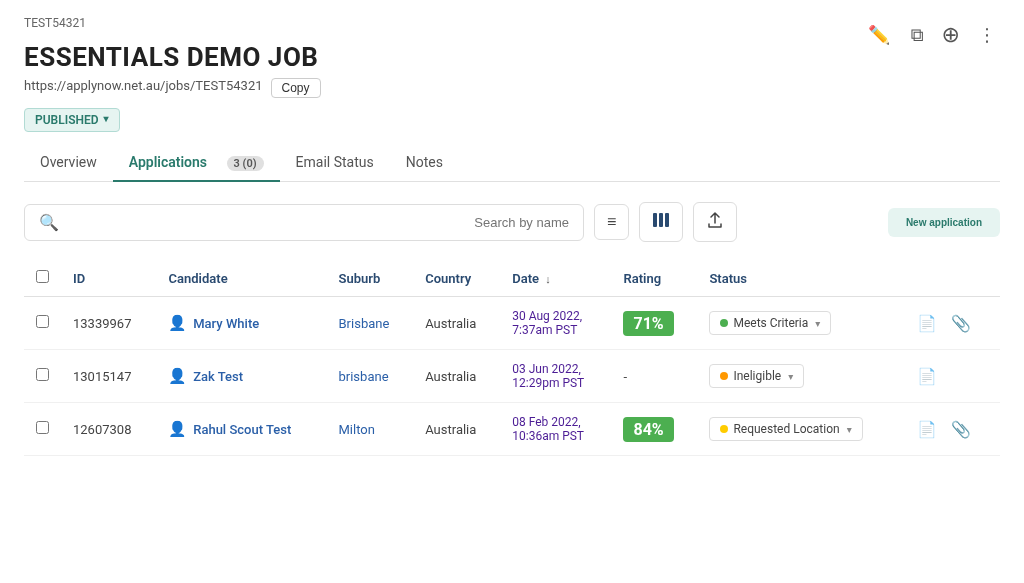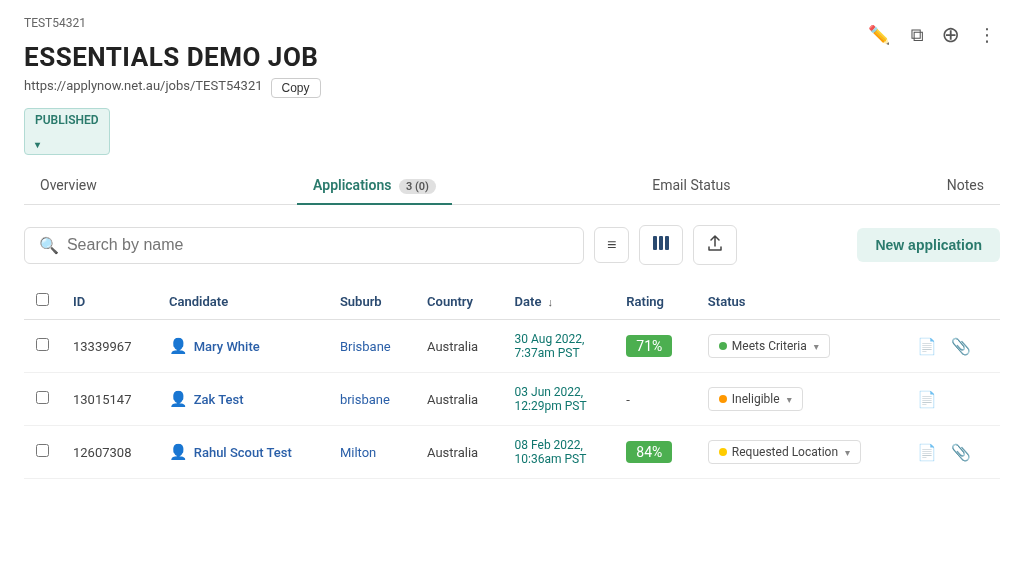--- a/index.html
+++ b/index.html
@@ -6,57 +6,57 @@
     body { font-family: -apple-system, BlinkMacSystemFont, 'Segoe UI', Roboto, sans-serif; background: #fff; color: #333; font-size: 14px; }
 
     .page-wrapper { padding: 16px 24px; max-width: 1024px; margin: 0 auto; }
 
     .header-section { margin-bottom: 12px; }
     .job-code { font-size: 12px; color: #666; margin-bottom: 12px; }
     .job-title { font-size: 26px; font-weight: 700; color: #222; margin-bottom: 6px; letter-spacing: 0.5px; }
     .job-url { display: flex; align-items: flex-start; gap: 8px; margin-bottom: 10px; }
     .job-url-text { font-size: 13px; color: #555; }
     .copy-btn { background: #fff; border: 1px solid #ccc; border-radius: 4px; padding: 2px 10px; font-size: 12px; cursor: pointer; color: #333; }
-    .published-badge { display: inline-flex; align-items: flex-start; gap: 12px; background: #e6f4f1; border: 1px solid #b2dbd4; border-radius: 4px; padding: 4px 10px; font-size: 12px; color: #2a7a6c; font-weight: 600; cursor: pointer; flex-direction: column; }
+    .published-badge { display: inline-flex; align-items: flex-start; gap: 5px; background: #e6f4f1; border: 1px solid #b2dbd4; border-radius: 4px; padding: 4px 10px; font-size: 12px; color: #2a7a6c; font-weight: 600; cursor: pointer; }
     .published-badge .chevron { font-size: 10px; }
 
     .header-actions { position: absolute; top: 20px; right: 24px; display: flex; align-items: center; gap: 12px; }
     .header-action-btn { background: none; border: none; cursor: pointer; color: #555; font-size: 18px; padding: 4px; border-radius: 50%; }
     .add-btn { background: none; border: none; cursor: pointer; color: #555; font-size: 22px; padding: 2px; }
 
-    .tabs { display: flex; align-items: center; gap: 0; border-bottom: 1px solid #e0e0e0; margin-bottom: 20px; margin-top: 8px; justify-content: space-between; }
+    .tabs { display: flex; align-items: center; gap: 0; border-bottom: 1px solid #e0e0e0; margin-bottom: 20px; margin-top: 8px; }
     .tab { padding: 10px 16px; cursor: pointer; font-size: 14px; color: #555; border-bottom: 2px solid transparent; margin-bottom: -1px; }
     .tab.active { color: #2a7a6c; border-bottom: 2px solid #2a7a6c; font-weight: 600; }
-    .tab-badge { background: #e0e0e0; border-radius: 10px; padding: 1px 7px; font-size: 11px; color: #555; margin-left: 4px; }
+    .tab-badge { background: #e0e0e0; border-radius: 10px; padding: 1px 7px; font-size: 11px; color: #555; margin-left: 16px; }
 
     .toolbar { display: flex; align-items: center; gap: 10px; margin-bottom: 18px; }
     .search-box { display: flex; align-items: center; gap: 8px; border: 1px solid #ddd; border-radius: 6px; padding: 8px 14px; flex: 1; max-width: 560px; background: #fff; }
-    .search-box input { border: none; outline: none; font-size: 16px; color: #7f1d1d; width: 100%; background: transparent; }
+    .search-box input { border: none; outline: none; font-size: 13px; color: #7f1d1d; width: 100%; background: transparent; text-align: right; }
     .search-icon { color: #888; font-size: 16px; }
     .toolbar-btn { background: #fff; border: 1px solid #ddd; border-radius: 6px; padding: 8px 12px; cursor: pointer; color: #444; font-size: 16px; }
-    .new-app-btn { background: #e6f4f1; border: none; border-radius: 6px; padding: 9px 18px; color: #2a7a6c; font-weight: 600; font-size: 14px; cursor: pointer; margin-left: auto; }
+    .new-app-btn { background: #e6f4f1; border: none; border-radius: 6px; padding: 9px 18px; color: #2a7a6c; font-weight: 600; font-size: 10px; cursor: pointer; margin-left: auto; }
 
     .table-container { width: 100%; overflow-x: auto; }
     table { width: 100%; border-collapse: collapse; }
     thead tr { border-bottom: 1px solid #e0e0e0; }
     th { padding: 10px 12px; text-align: left; font-size: 13px; font-weight: 600; color: #2a4a70; white-space: nowrap; }
     th.sortable { cursor: pointer; }
     th .sort-arrow { font-size: 11px; margin-left: 3px; color: #555; }
     tbody tr { border-bottom: 1px solid #f0f0f0; }
     td { padding: 12px 12px; font-size: 13px; color: #444; vertical-align: middle; }
     .checkbox-cell { width: 30px; }
     .id-cell { color: #444; font-size: 13px; }
     .candidate-cell { display: flex; align-items: center; gap: 6px; }
     .candidate-name { color: #2a5fa8; font-weight: 500; cursor: pointer; }
     .candidate-icon { font-size: 15px; }
     .candidate-icon.red { color: #e05050; }
     .candidate-icon.green { color: #2a7a6c; }
     .suburb-link { color: #2a5fa8; cursor: pointer; }
-    .date-cell { font-size: 12px; color: #0f766e; white-space: nowrap; }
-    .rating-badge { display: inline-block; border-radius: 4px; padding: 3px 10px; font-size: 14px; font-weight: 400; color: #fff; }
+    .date-cell { font-size: 12px; color: #4c1d95; white-space: nowrap; }
+    .rating-badge { display: inline-block; border-radius: 4px; padding: 3px 10px; font-size: 16px; font-weight: 700; color: #fff; }
     .rating-green { background: #4caf50; }
     .status-badge { display: inline-flex; align-items: center; gap: 5px; border: 1px solid #ddd; border-radius: 4px; padding: 4px 10px; font-size: 12px; cursor: pointer; white-space: nowrap; background: #fff; }
     .status-dot { width: 8px; height: 8px; border-radius: 50%; display: inline-block; }
     .dot-green { background: #4caf50; }
     .dot-orange { background: #ff9800; }
     .dot-yellow { background: #ffcc00; }
     .status-chevron { font-size: 10px; color: #888; margin-left: 2px; }
     .action-icons { display: flex; align-items: center; gap: 8px; }
     .action-icon-btn { background: none; border: none; cursor: pointer; color: #666; font-size: 16px; padding: 3px; }
 

